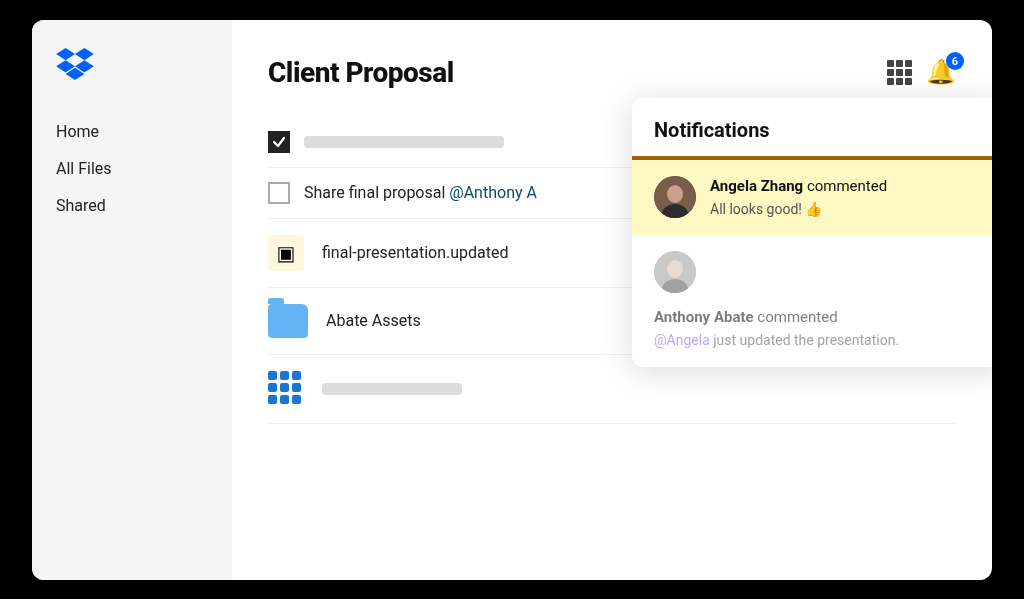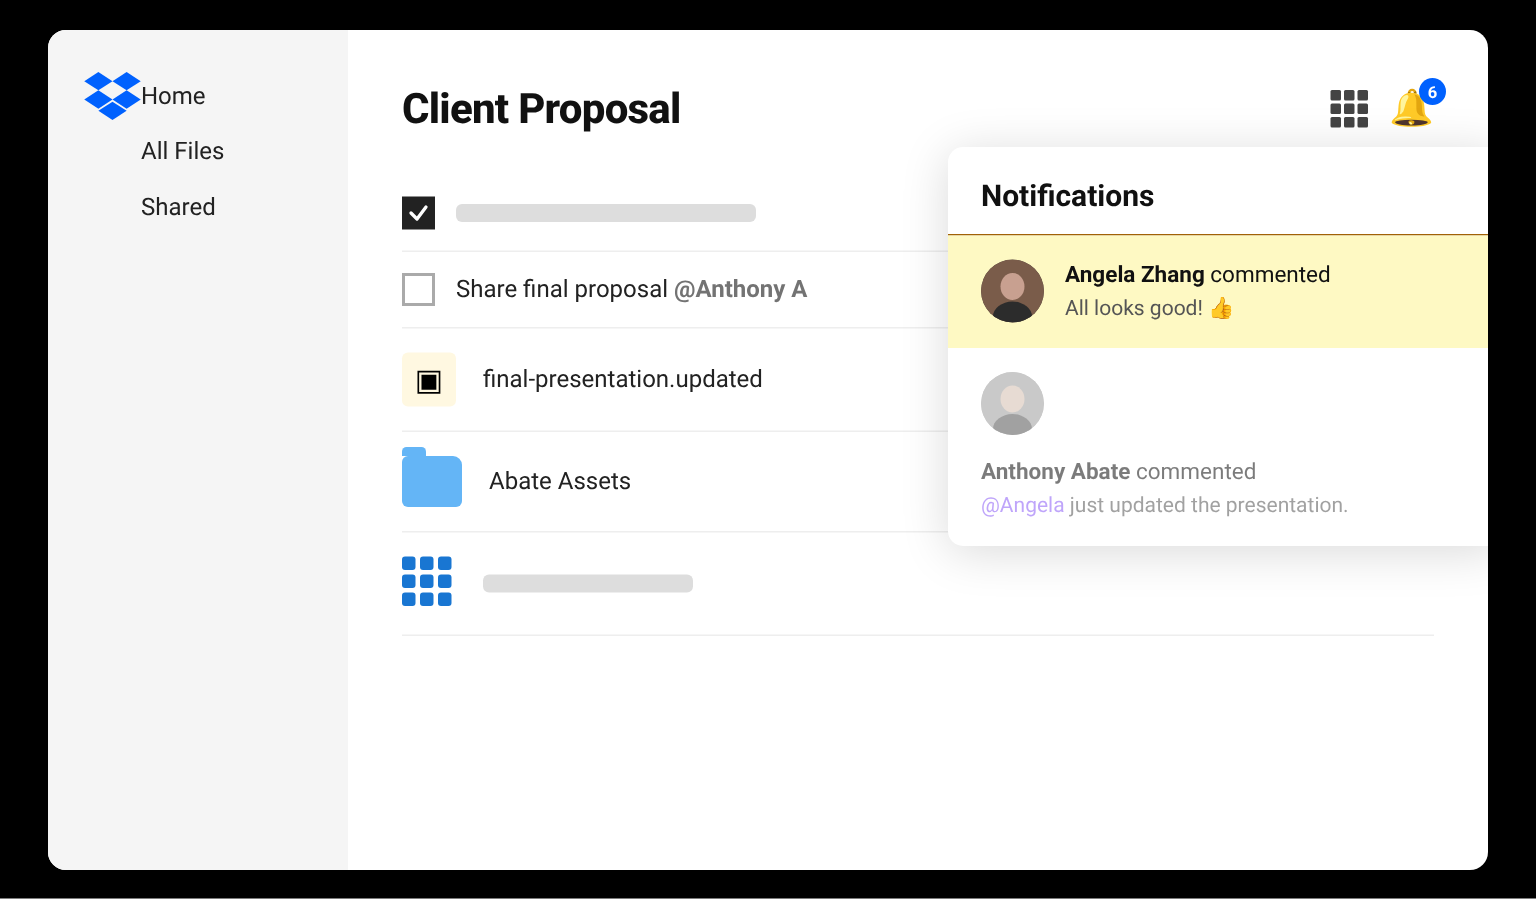--- a/index.html
+++ b/index.html
@@ -21,21 +21,21 @@
       display: flex;
       overflow: hidden;
       box-shadow: 0 8px 40px rgba(0,0,0,0.18);
     }
     
     .sidebar {
       width: 200px;
       background: #f5f5f5;
       padding: 28px 24px;
       display: flex;
-      flex-direction: row;
+      flex-direction: column;
       gap: 0;
       flex-shrink: 0;
     }
     .sidebar-logo {
       margin-bottom: 32px;
     }
     .dropbox-logo {
       width: 38px;
       height: 32px;
     }
@@ -148,22 +148,22 @@
       height: 12px;
       width: 200px;
       background: #ddd;
       border-radius: 4px;
     }
     .task-text {
       font-size: 16px;
       color: #222;
     }
     .task-mention {
-      color: #737373;
-      font-weight: 700;
+      color: #0c4a6e;
+      font-weight: 400;
     }
     .file-row {
       display: flex;
       align-items: center;
       gap: 18px;
       padding: 16px 0;
       border-bottom: 1px solid #eee;
     }
     .file-icon-slides {
       width: 36px;
@@ -232,21 +232,21 @@
       border-radius: 10px;
       box-shadow: 0 4px 32px rgba(0,0,0,0.15);
       overflow: hidden;
       z-index: 10;
     }
     .notifications-header {
       padding: 20px 22px 14px 22px;
       font-size: 20px;
       font-weight: 700;
       color: #111;
-      border-bottom: 1px solid #a16207;
+      border-bottom: 4px solid #a16207;
     }
     .notification-item {
       display: flex;
       align-items: flex-start;
       gap: 14px;
       padding: 16px 22px;
     }
     .notification-item.highlighted {
       background: #fef9c3;
     }

